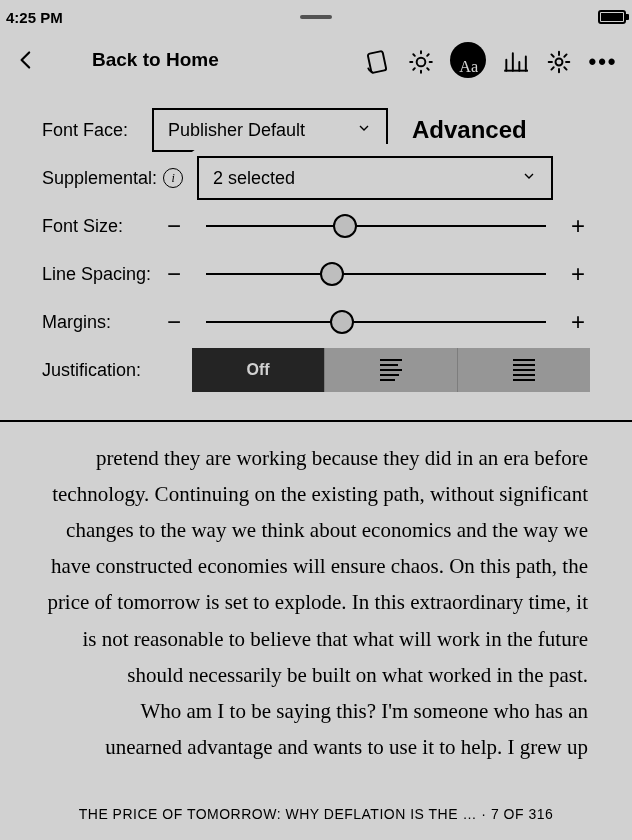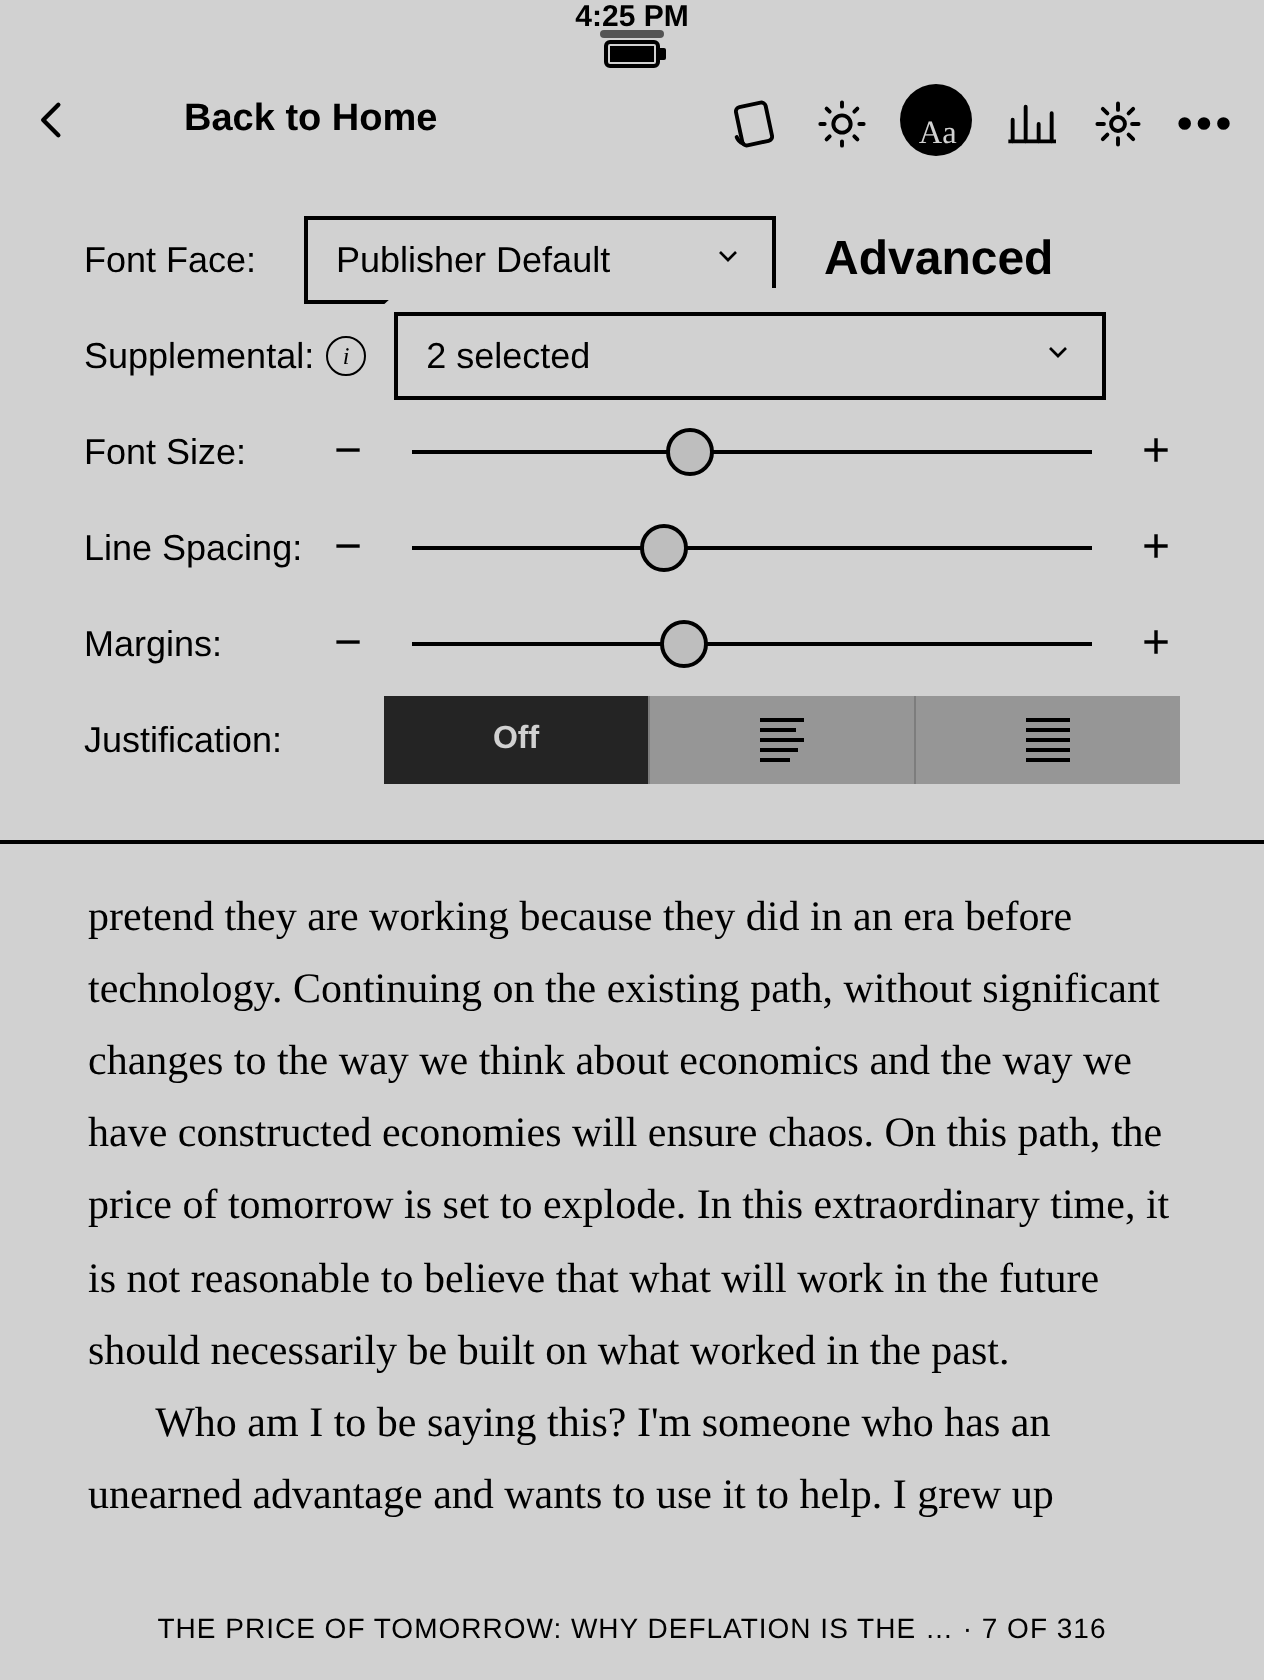--- a/index.html
+++ b/index.html
@@ -2,21 +2,21 @@
 <html><head>
 <meta charset="utf-8">
 <style>
   * { box-sizing: border-box; margin: 0; padding: 0; }
   html, body { width: 632px; height: 840px; overflow: hidden; font-family: -apple-system, Helvetica, Arial, sans-serif; }
   body { background: #fff; position: relative; }
 
   .overlay-dim { position: absolute; inset: 0; background: rgba(0,0,0,0.18); pointer-events: none; z-index: 5; }
 
   
-  .status-bar { height: 34px; display: flex; align-items: center; justify-content: space-between; padding: 0 6px; position: relative; z-index: 1; flex-direction: column; }
+  .status-bar { height: 34px; display: flex; align-items: center; justify-content: space-between; padding: 0 6px; position: relative; z-index: 1; }
   .status-time { font-size: 15px; font-weight: 600; }
   .drag-handle { width: 32px; height: 4px; background: #666; border-radius: 2px; position: absolute; left: 50%; top: 15px; transform: translateX(-50%); }
   .battery { width: 28px; height: 14px; border: 2px solid #000; border-radius: 3px; position: relative; }
   .battery::after { content: ""; position: absolute; right: -5px; top: 2px; width: 3px; height: 6px; background: #000; border-radius: 0 1px 1px 0; }
   .battery-fill { position: absolute; inset: 1px; background: #000; }
 
   
   .top-toolbar { height: 52px; display: flex; align-items: center; padding: 0 14px; gap: 12px; position: relative; z-index: 1; }
   .back-arrow { width: 26px; height: 26px; display:flex; align-items:center; justify-content:center; }
   .back-title { font-size: 19px; font-weight: 700; flex: 1; margin-left: 40px; }
@@ -55,21 +55,21 @@
   .seg { display: flex; margin-left: 30px; flex: 1; }
   .seg-btn { flex: 1; height: 44px; display:flex; align-items:center; justify-content:center; font-size:16px; }
   .seg-btn.off { background: #2d2d2d; color: #fff; font-weight: 600; }
   .seg-btn.mid { background: #b8b8b8; border-left: 1px solid #999; border-right: 1px solid #999; }
   .seg-btn.right { background: #b8b8b8; }
   .just-lines { display:flex; flex-direction:column; gap:3px; width: 22px; }
   .just-lines span { height: 2px; background: #000; display:block; }
 
   
   .reader { padding: 18px 44px 0 44px; font-family: Georgia, "Times New Roman", serif; font-size: 21px; line-height: 1.72; color: #000; position: relative; z-index: 1; }
-  .reader p { margin: 0; }
+  .reader p { margin: 0; text-align: right; }
   .reader p.indent { text-indent: 1.6em; }
 
   .footer { position: absolute; bottom: 18px; left: 0; right: 0; text-align: center; font-size: 14px; letter-spacing: 0.5px; color: #000; z-index: 1; }
 
   .chev svg { width: 16px; height: 16px; stroke:#000; fill:none; stroke-width:2; }
 </style>
 </head>
 <body>
 
 <div class="status-bar">

